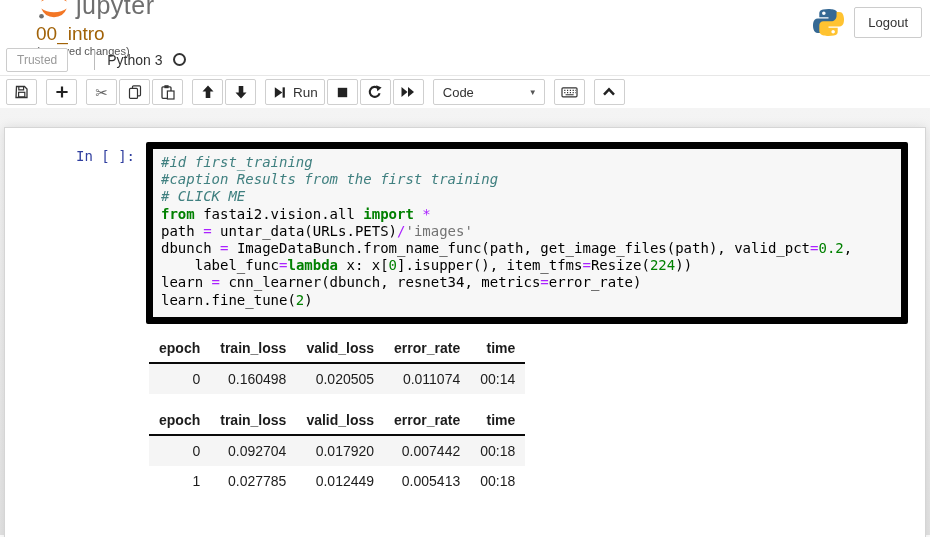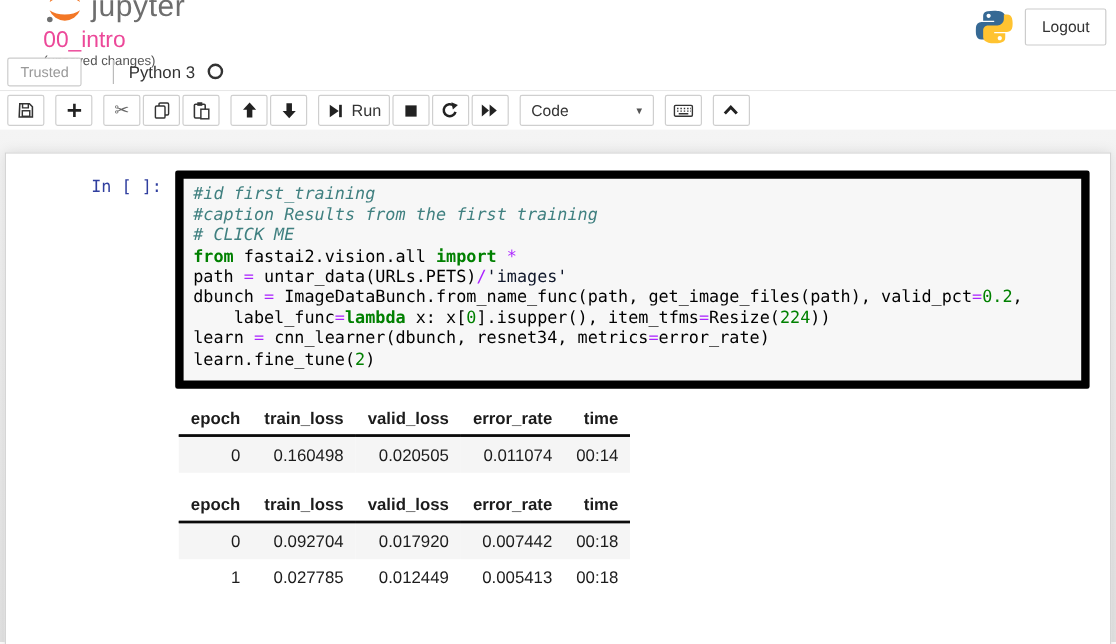--- a/index.html
+++ b/index.html
@@ -20,21 +20,21 @@
     background: #fff;
   }
   .logo-area { display: flex; align-items: baseline; flex-direction: column; }
   .logo { display: flex; align-items: center; cursor: pointer; }
   .logo-text {
     font-size: 25px;
     color: #6e6e6e;
     margin-left: 4px;
     letter-spacing: 0.5px;
   }
-  .nb-title { font-size: 19px; color: #ec4899; margin-left: 26px; cursor: pointer; }
+  .nb-title { font-size: 19px; color: #a16207; margin-left: 26px; cursor: pointer; }
   .autosave { font-size: 11px; color: #555; margin-left: 7px; }
   .header-right { display: flex; align-items: flex-start; gap: 10px; }
   .logout-btn {
     background: #fff;
     border: 1px solid #ccc;
     border-radius: 2px;
     padding: 7px 13px;
     font-size: 13px;
     color: #333;
     cursor: pointer;
@@ -163,21 +163,21 @@
     font-family: "DejaVu Sans Mono", monospace;
     font-size: 14px;
     line-height: 17.2px;
     color: #000;
     white-space: pre;
   }
   .tok-comment { color: #408080; font-style: italic; }
   .tok-keyword { color: #008000; font-weight: bold; }
   .tok-operator { color: #AA22FF; }
   .tok-number { color: #008000; }
-  .tok-string { color: #0f172a; }
+  .tok-string { color: #737373; }
 
   
   .output-area { padding: 11px 0 0 3px; }
   table.df {
     border-collapse: collapse;
     font-size: 14px;
     color: #1c1c1c;
     margin-bottom: 13px;
   }
   table.df th {

